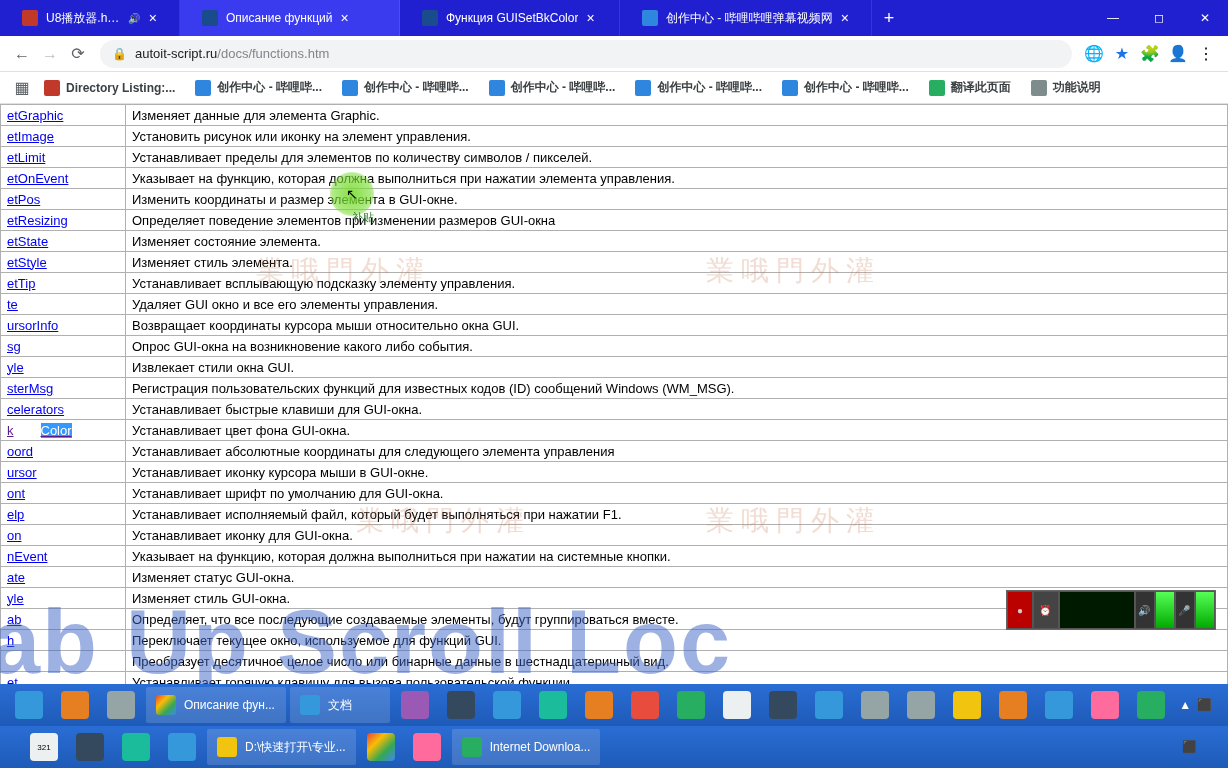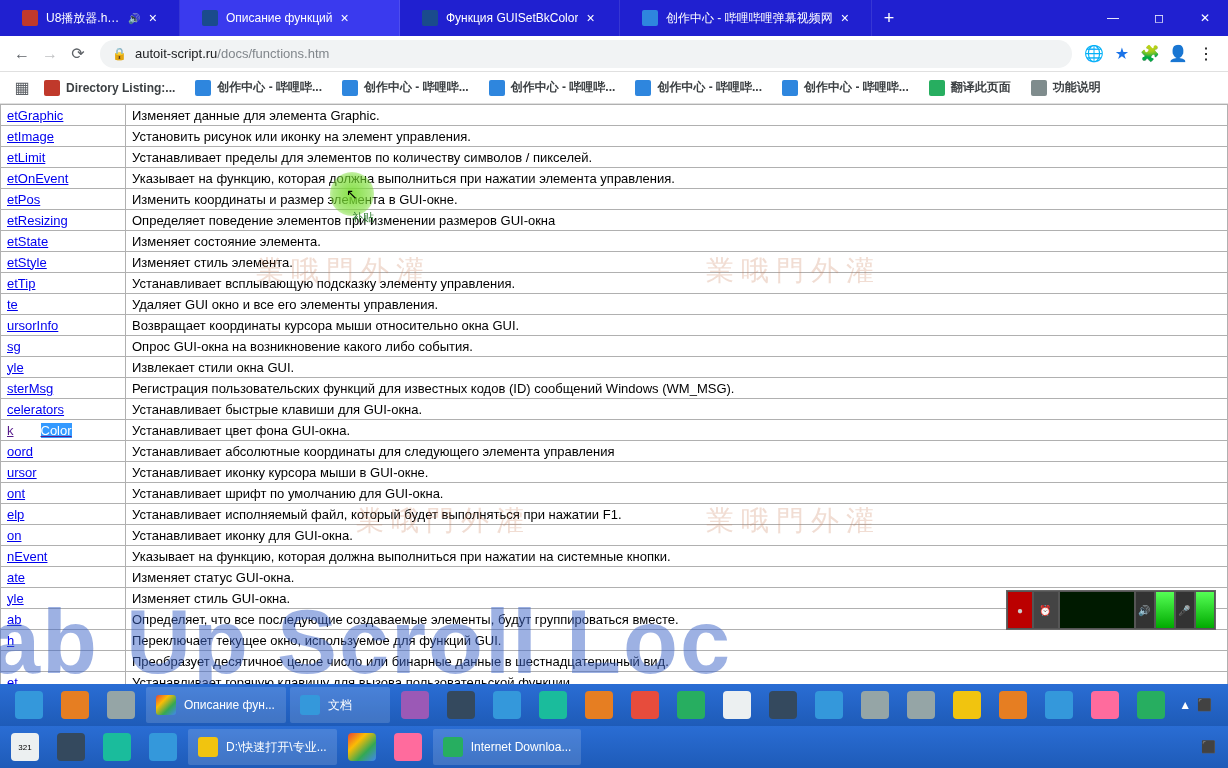--- a/index.html
+++ b/index.html
@@ -61,21 +61,21 @@
 .widget { position: absolute; right: 12px; top: 590px; width: 210px; height: 40px; background: #333; border: 1px solid #666; display: flex; z-index: 60; }
 .widget div { border: 1px solid #555; display: flex; align-items: center; justify-content: center; font-size: 10px; color: #ccc; }
 .rec { width: 26px; background: #b00; }
 .clk { width: 26px; background: #444; }
 .eq { flex: 1; background: #001a00; }
 .vol { width: 20px; }
 .wifi { width: 20px; background: linear-gradient(to top, #0a0, #5f5); }
 
 
 .tb1 { position: absolute; bottom: 42px; left: 0; right: 0; height: 42px; background: linear-gradient(to bottom, #2a6dd4, #1e5bb8); display: flex; align-items: center; padding: 0 6px; }
-.tb2 { position: absolute; bottom: 0; left: 0; right: 0; height: 42px; background: linear-gradient(to bottom, #2a6dd4, #1e5bb8); display: flex; align-items: center; padding: 0 2px; }
+.tb2 { position: absolute; bottom: 0; left: 0; right: 0; height: 42px; background: linear-gradient(to bottom, #2a6dd4, #1e5bb8); display: flex; align-items: center; padding: 0 21px; }
 .tbtn { width: 42px; height: 36px; margin: 0 2px; display: flex; align-items: center; justify-content: center; cursor: pointer; border-radius: 2px; }
 .tbtn .ico { width: 28px; height: 28px; border-radius: 4px; }
 .ttab { height: 36px; background: rgba(255,255,255,0.15); display: flex; align-items: center; padding: 0 10px; margin: 0 2px; color: #fff; font-size: 12px; border-radius: 2px; cursor: pointer; min-width: 140px; }
 .ttab .ico { width: 20px; height: 20px; margin-right: 8px; border-radius: 3px; }
 .tray { margin-left: auto; display: flex; align-items: center; gap: 6px; padding-right: 10px; }
 .tray span { color: #fff; font-size: 12px; }
 
 .i-red{background:#e74c3c}.i-orange{background:#e67e22}.i-yellow{background:#f1c40f}.i-green{background:#27ae60}.i-blue{background:#3498db}.i-purple{background:#9b59b6}.i-gray{background:#95a5a6}.i-dark{background:#34495e}.i-white{background:#ecf0f1}.i-pink{background:#ff6b9d}.i-cyan{background:#1abc9c}.i-chrome{background:linear-gradient(135deg,#ea4335 0%,#fbbc05 33%,#34a853 66%,#4285f4 100%)}
 </style>
 </head>

